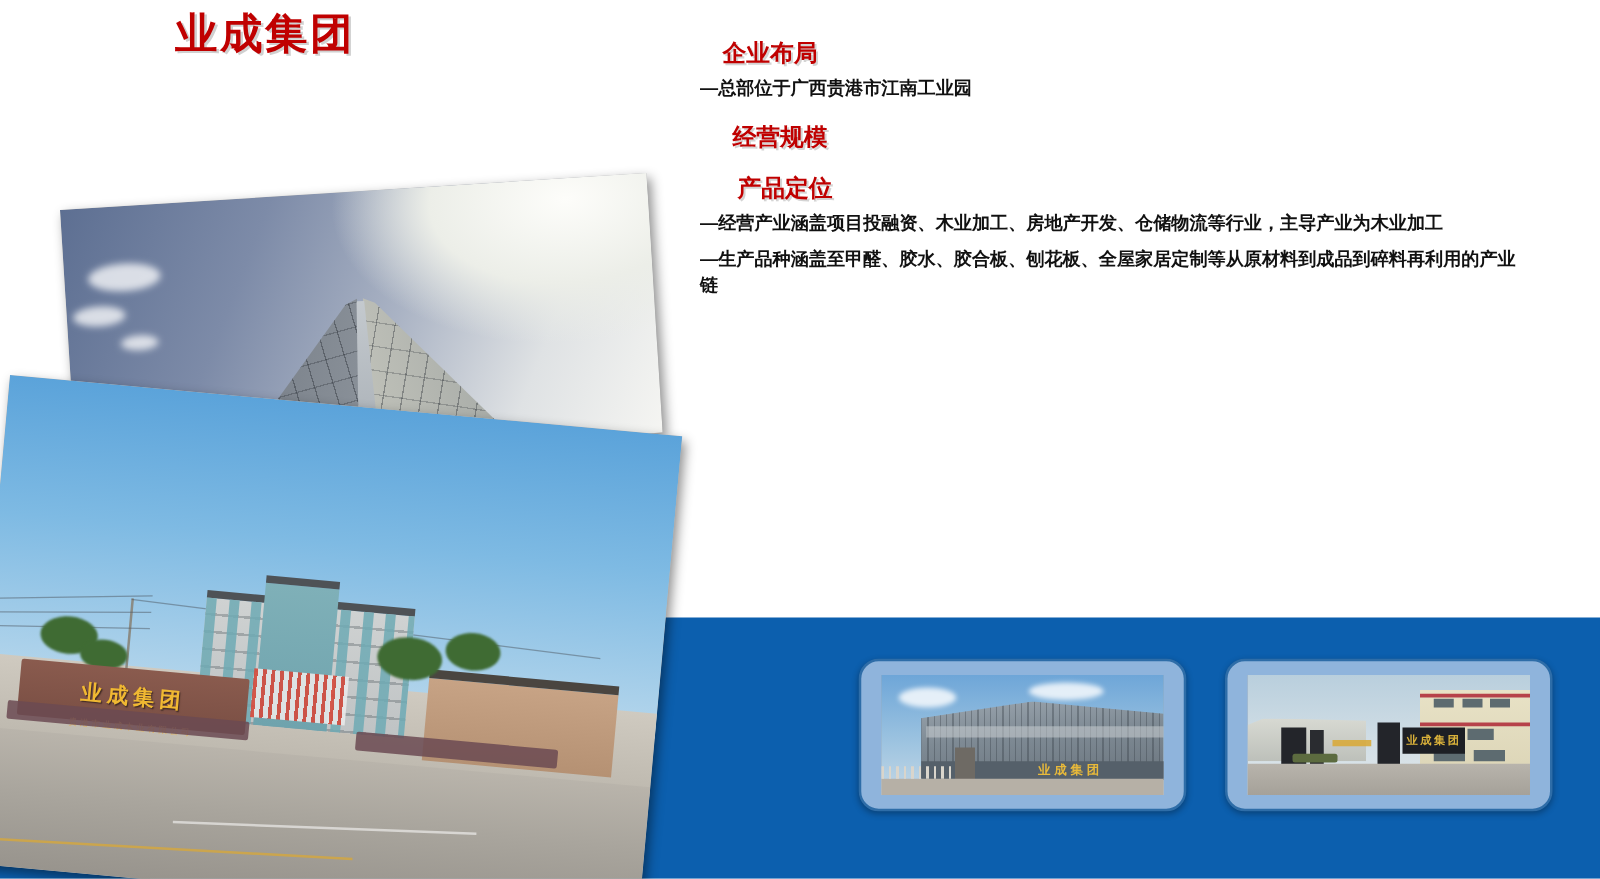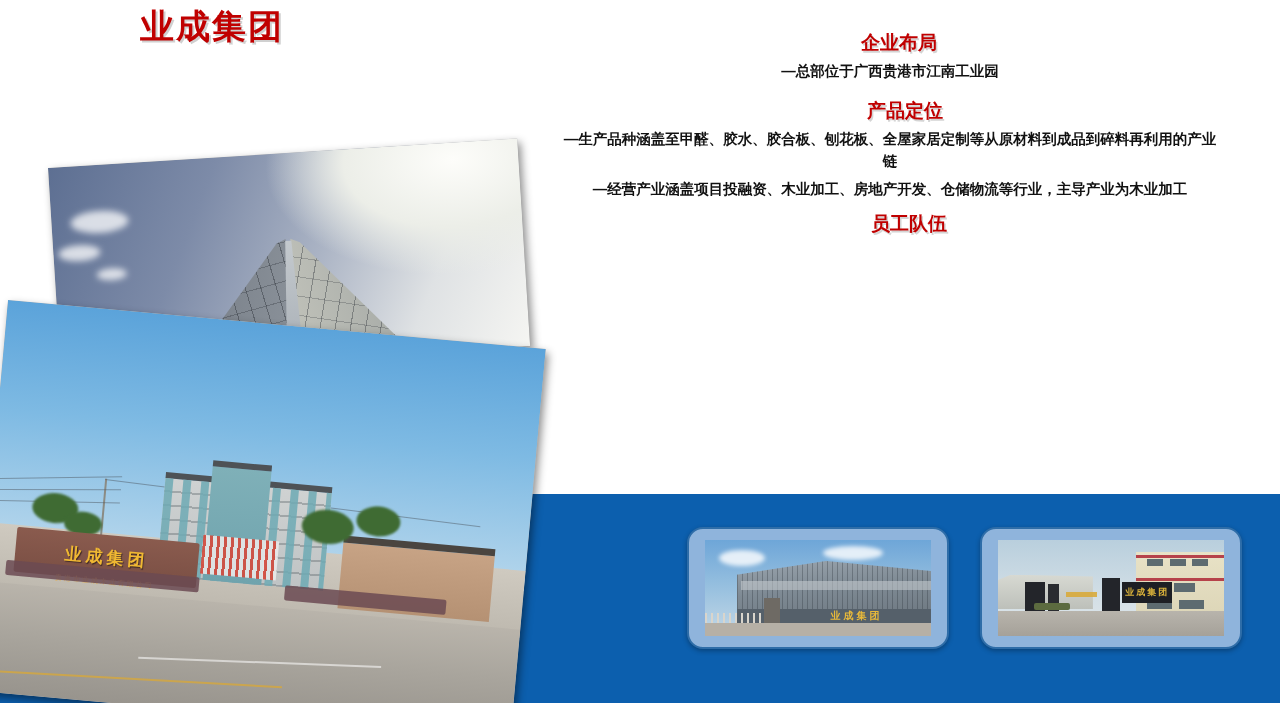--- a/index.html
+++ b/index.html
@@ -119,21 +119,21 @@
   }
   .sec-head.i1{padding-left:18px;}
   .sec-head.i2{padding-left:26px;}
   .sec-head.i3{padding-left:30px;}
   .sec-head.i4{padding-left:38px;}
   .bullet{
     font-size:14.5px;font-weight:bold;color:#111;
     line-height:1.5;margin:0 0 7px 0;
   }
   .bullet.ind{padding-left:18px;}
-  .sec{margin-bottom:11px;text-align:center;}
+  .sec{margin-bottom:11px;}
   #sec-layout{margin-bottom:14px;}
   #sec-scale{margin-bottom:15px;}
   #sec-product{margin-bottom:10px;}
 
   
   .thumb-frame{
     position:absolute;width:258px;height:118px;
     border-radius:16px;background:#8FB4DC;border:2px solid #2E6DA8;
     box-shadow:0 2px 5px rgba(0,0,0,.3);
     display:flex;align-items:center;justify-content:center;
@@ -237,30 +237,30 @@
 </div>
 
 <div id="content">
 
   <div class="sec" id="sec-layout">
     <div class="sec-head i1">企业布局</div>
     <p class="bullet">—总部位于广西贵港市江南工业园</p>
   </div>
 
   <div class="sec" id="sec-scale">
+    <div class="sec-head i2">经营规模</div>
   </div>
 
   <div class="sec" id="sec-product">
     <div class="sec-head i3">产品定位</div>
+    <p class="bullet">—经营产业涵盖项目投融资、木业加工、房地产开发、仓储物流等行业，主导产业为木业加工</p>
     <p class="bullet">—生产品种涵盖至甲醛、胶水、胶合板、刨花板、全屋家居定制等从原材料到成品到碎料再利用的产业链</p>
-    <p class="bullet">—经营产业涵盖项目投融资、木业加工、房地产开发、仓储物流等行业，主导产业为木业加工</p>
   </div>
 
   <div class="sec" id="sec-staff">
-    <div class="sec-head i4">员工队伍</div>
   </div>
 
 </div>
 
 <div class="thumb-frame" id="thumb-1">
   <div class="thumb-img">
     <div class="t1-sky"></div>
     <div class="t1-cloud" style="left:6%;top:10%;width:46px;height:16px;"></div>
     <div class="t1-cloud" style="left:52%;top:6%;width:60px;height:14px;"></div>
     <div class="t1-hall">

